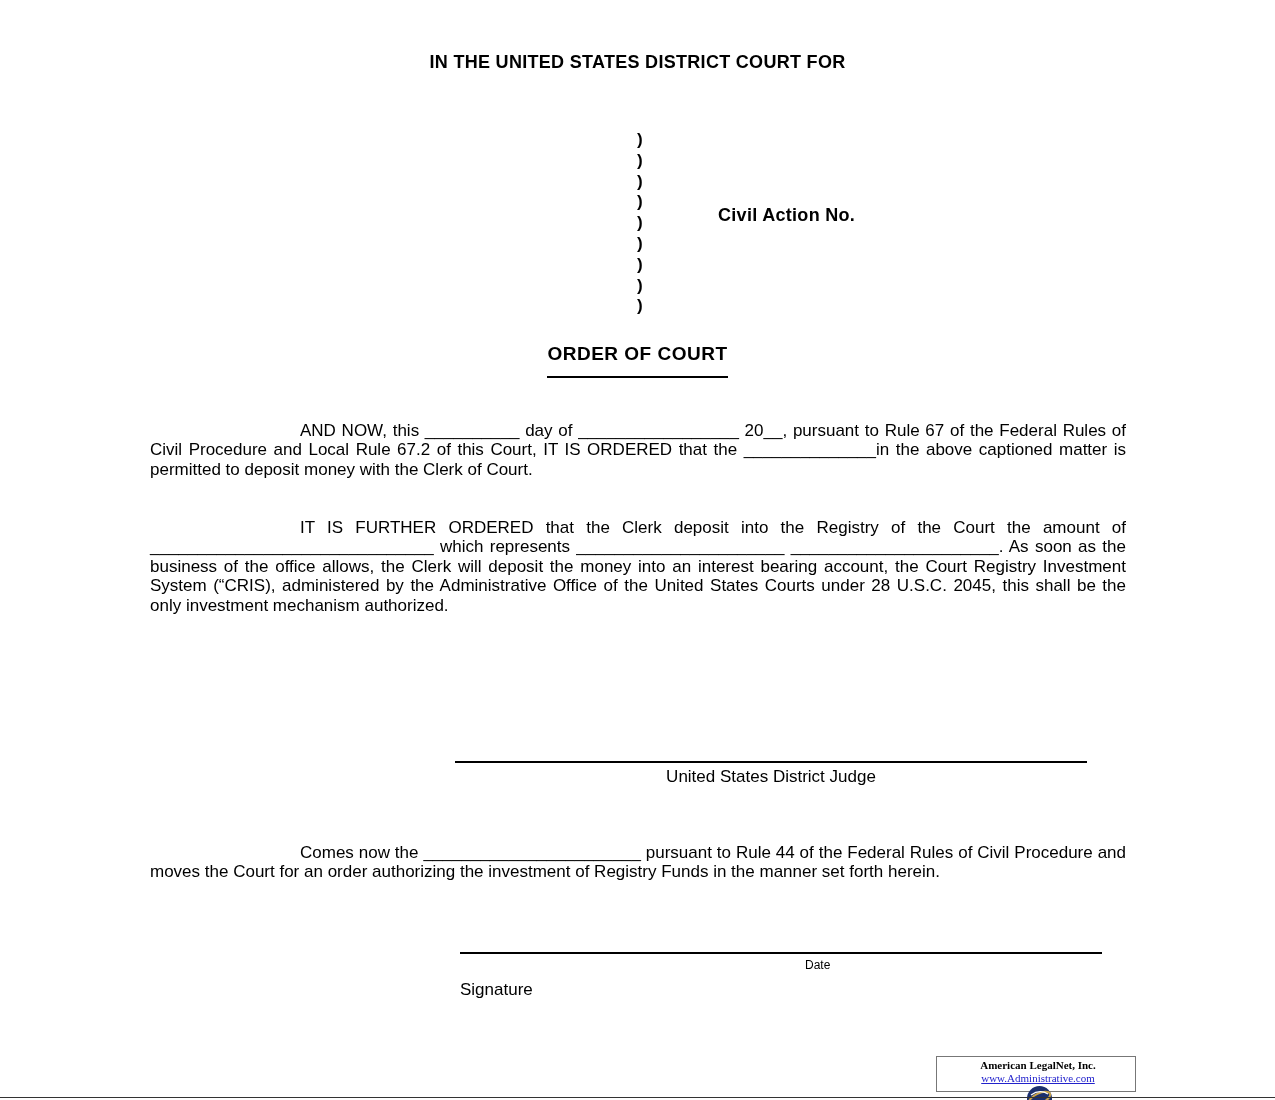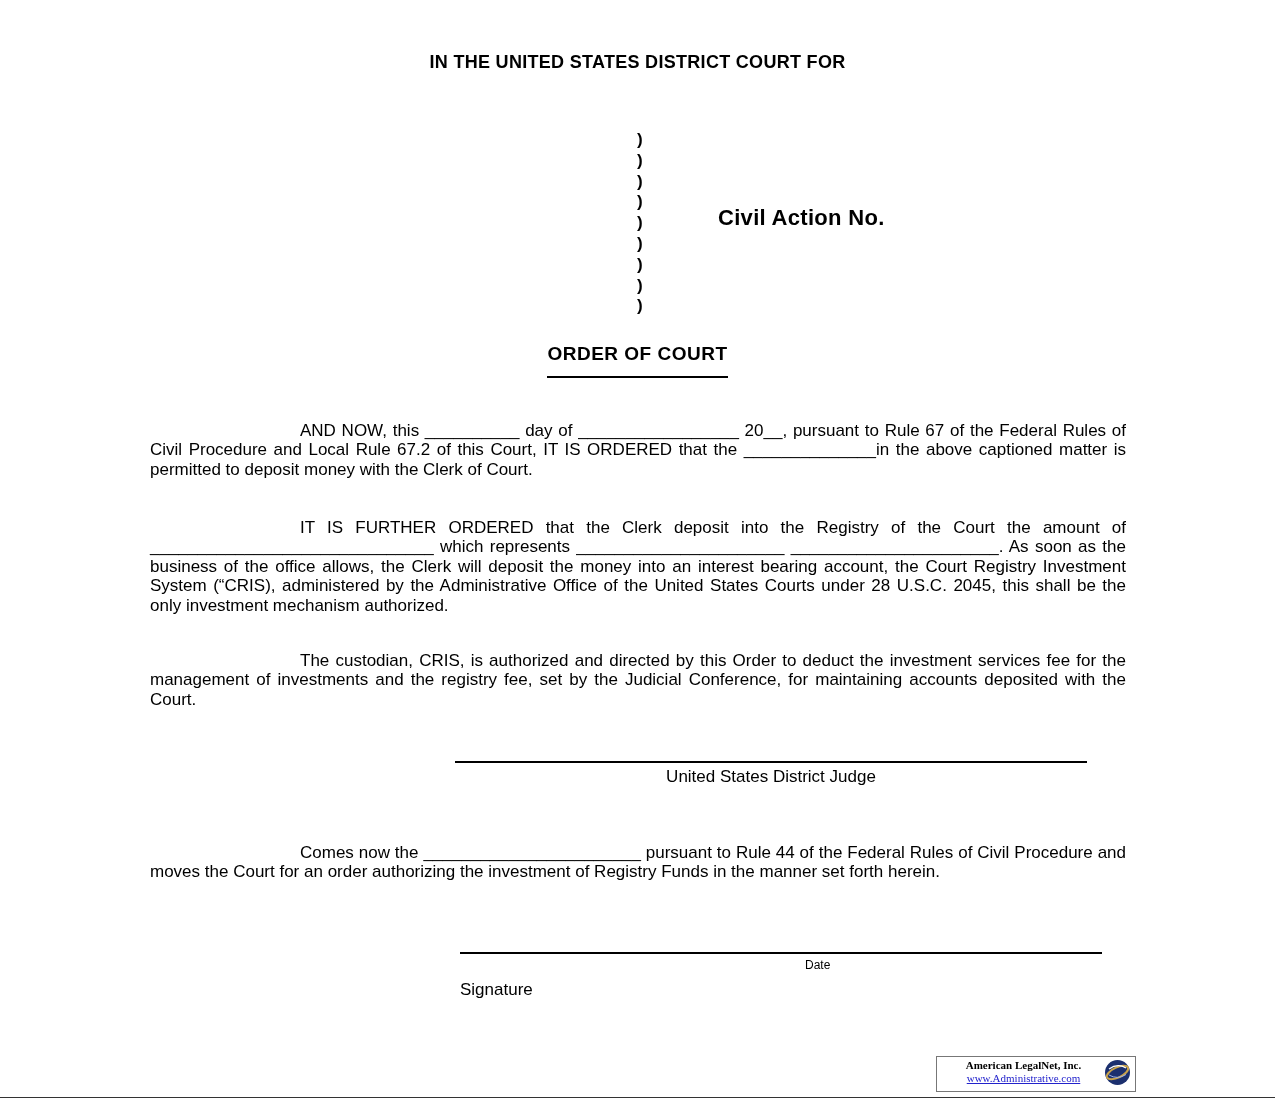--- a/index.html
+++ b/index.html
@@ -20,21 +20,21 @@
   }
 
   .caption-parens {
     position: absolute; top: 130px; left: 637px;
     font-weight: bold; font-size: 17px; line-height: 20.8px;
   }
   .paren { display: block; }
 
   .civil-action {
     position: absolute; top: 205px; left: 718px;
-    font-weight: bold; font-size: 22px; letter-spacing: 0.3px;
+    font-weight: bold; font-size: 18px; letter-spacing: 0.3px;
   }
 
   .doc-title-row {
     position: absolute; top: 343px; left: 0; width: 100%;
     text-align: center;
   }
   .doc-title {
     font-weight: bold; font-size: 19px; letter-spacing: 0.5px;
     border-bottom: 2px solid #000; padding-bottom: 12px;
   }
@@ -57,21 +57,21 @@
     position: absolute; top: 767px; left: 455px; width: 632px;
     text-align: center; font-size: 17px;
   }
   #sig-label  { position: absolute; top: 980px; left: 460px; font-size: 17px; }
   #date-label { position: absolute; top: 958px; left: 805px; font-size: 12px; }
 
   .footer-box {
     position: absolute; top: 1056px; left: 936px; width: 200px; height: 36px;
     border: 1px solid #777; background: #fff;
     display: flex; align-items: center; justify-content: space-between;
-    padding: 2px 4px 6px 8px; box-sizing: border-box;
+    padding: 2px 4px 6px 8px; box-sizing: border-box; flex-direction: column;
   }
   .footer-text { flex: 1; text-align: center; font-family: "Liberation Serif", serif; line-height: 13px; }
   .footer-company { font-size: 11px; font-weight: bold; display: block; }
   .footer-url { font-size: 11px; color: #2222cc; text-decoration: underline; display: block; cursor: pointer; }
   .globe-icon { flex: 0 0 auto; width: 27px; height: 27px; margin-left: 2px; }
 
   .page-bottom-line {
     position: absolute; top: 1097px; left: 0; width: 100%;
     border-bottom: 1px solid #333; height: 0;
   }
@@ -98,21 +98,20 @@
   </div>
 
   <div class="civil-action">Civil Action No.</div>
 
   <div class="doc-title-row">
     <span class="doc-title">ORDER OF COURT</span>
   </div>
 
   <p class="body-para" id="p1">AND NOW, this __________ day of _________________ 20__, pursuant to Rule 67 of the Federal Rules of Civil Procedure and Local Rule 67.2 of this Court, IT IS ORDERED that the ______________in the above captioned matter is permitted to deposit money with the Clerk of Court.</p>
   <p class="body-para" id="p2">IT IS FURTHER ORDERED that the Clerk deposit into the Registry of the Court the amount of ______________________________ which represents ______________________ ______________________.  As soon as the business of the office allows, the Clerk will deposit the money into an interest bearing account, the Court Registry Investment System (“CRIS), administered by the Administrative Office of the United States Courts under 28 U.S.C. 2045, this shall be the only investment mechanism authorized.</p>
-  <p class="body-para" id="p3">The custodian, CRIS, is authorized and directed by this Order to deduct the investment services fee for the management of investments and the registry fee, set by the Judicial Conference, for maintaining accounts deposited with the Court.</p>
 
   <div class="hline" id="judge-line"></div>
   <div id="judge-label">United States District Judge</div>
 
   <p class="body-para" id="p4">Comes now the _______________________ pursuant to Rule 44 of the Federal Rules of Civil Procedure and moves the Court for an order authorizing the investment of Registry Funds in the manner set forth herein.</p>
 
   <div class="hline" id="movant-line"></div>
   <div id="sig-label">Signature</div>
   <div id="date-label">Date</div>
 

